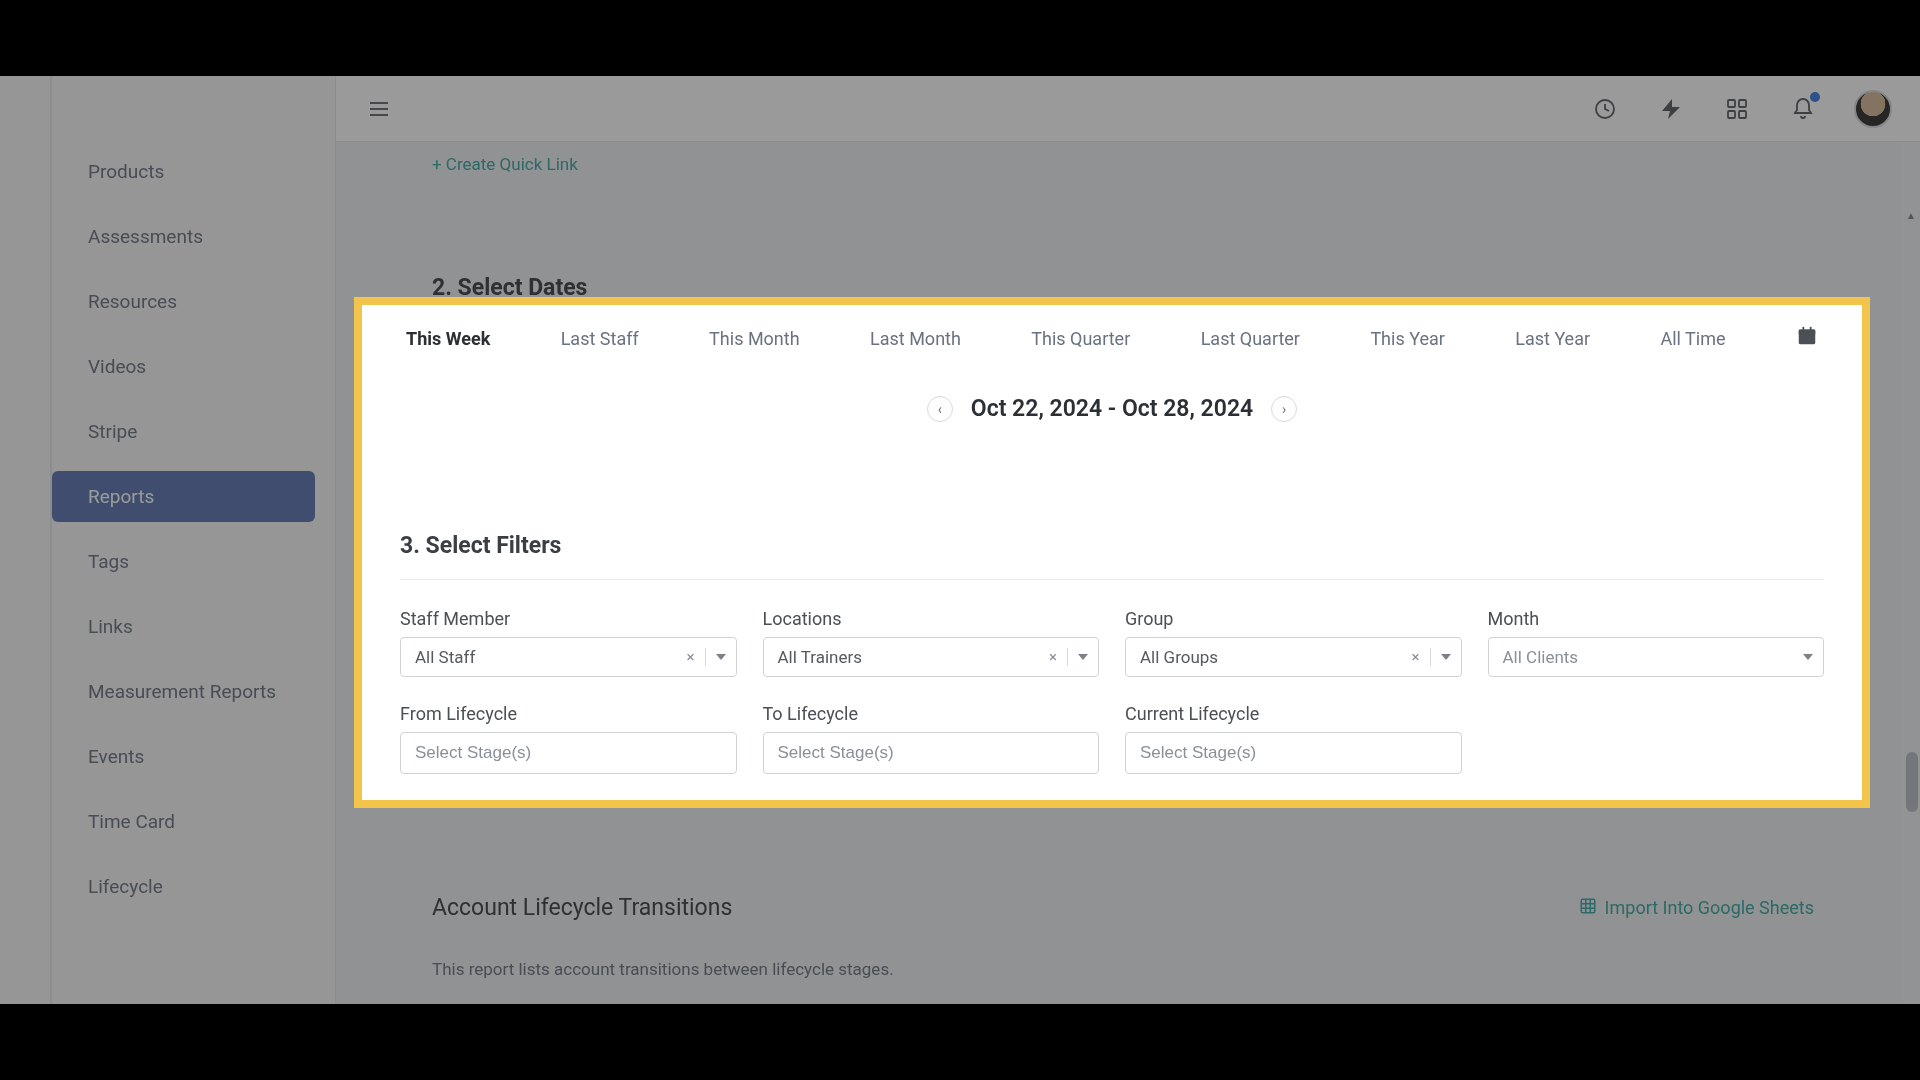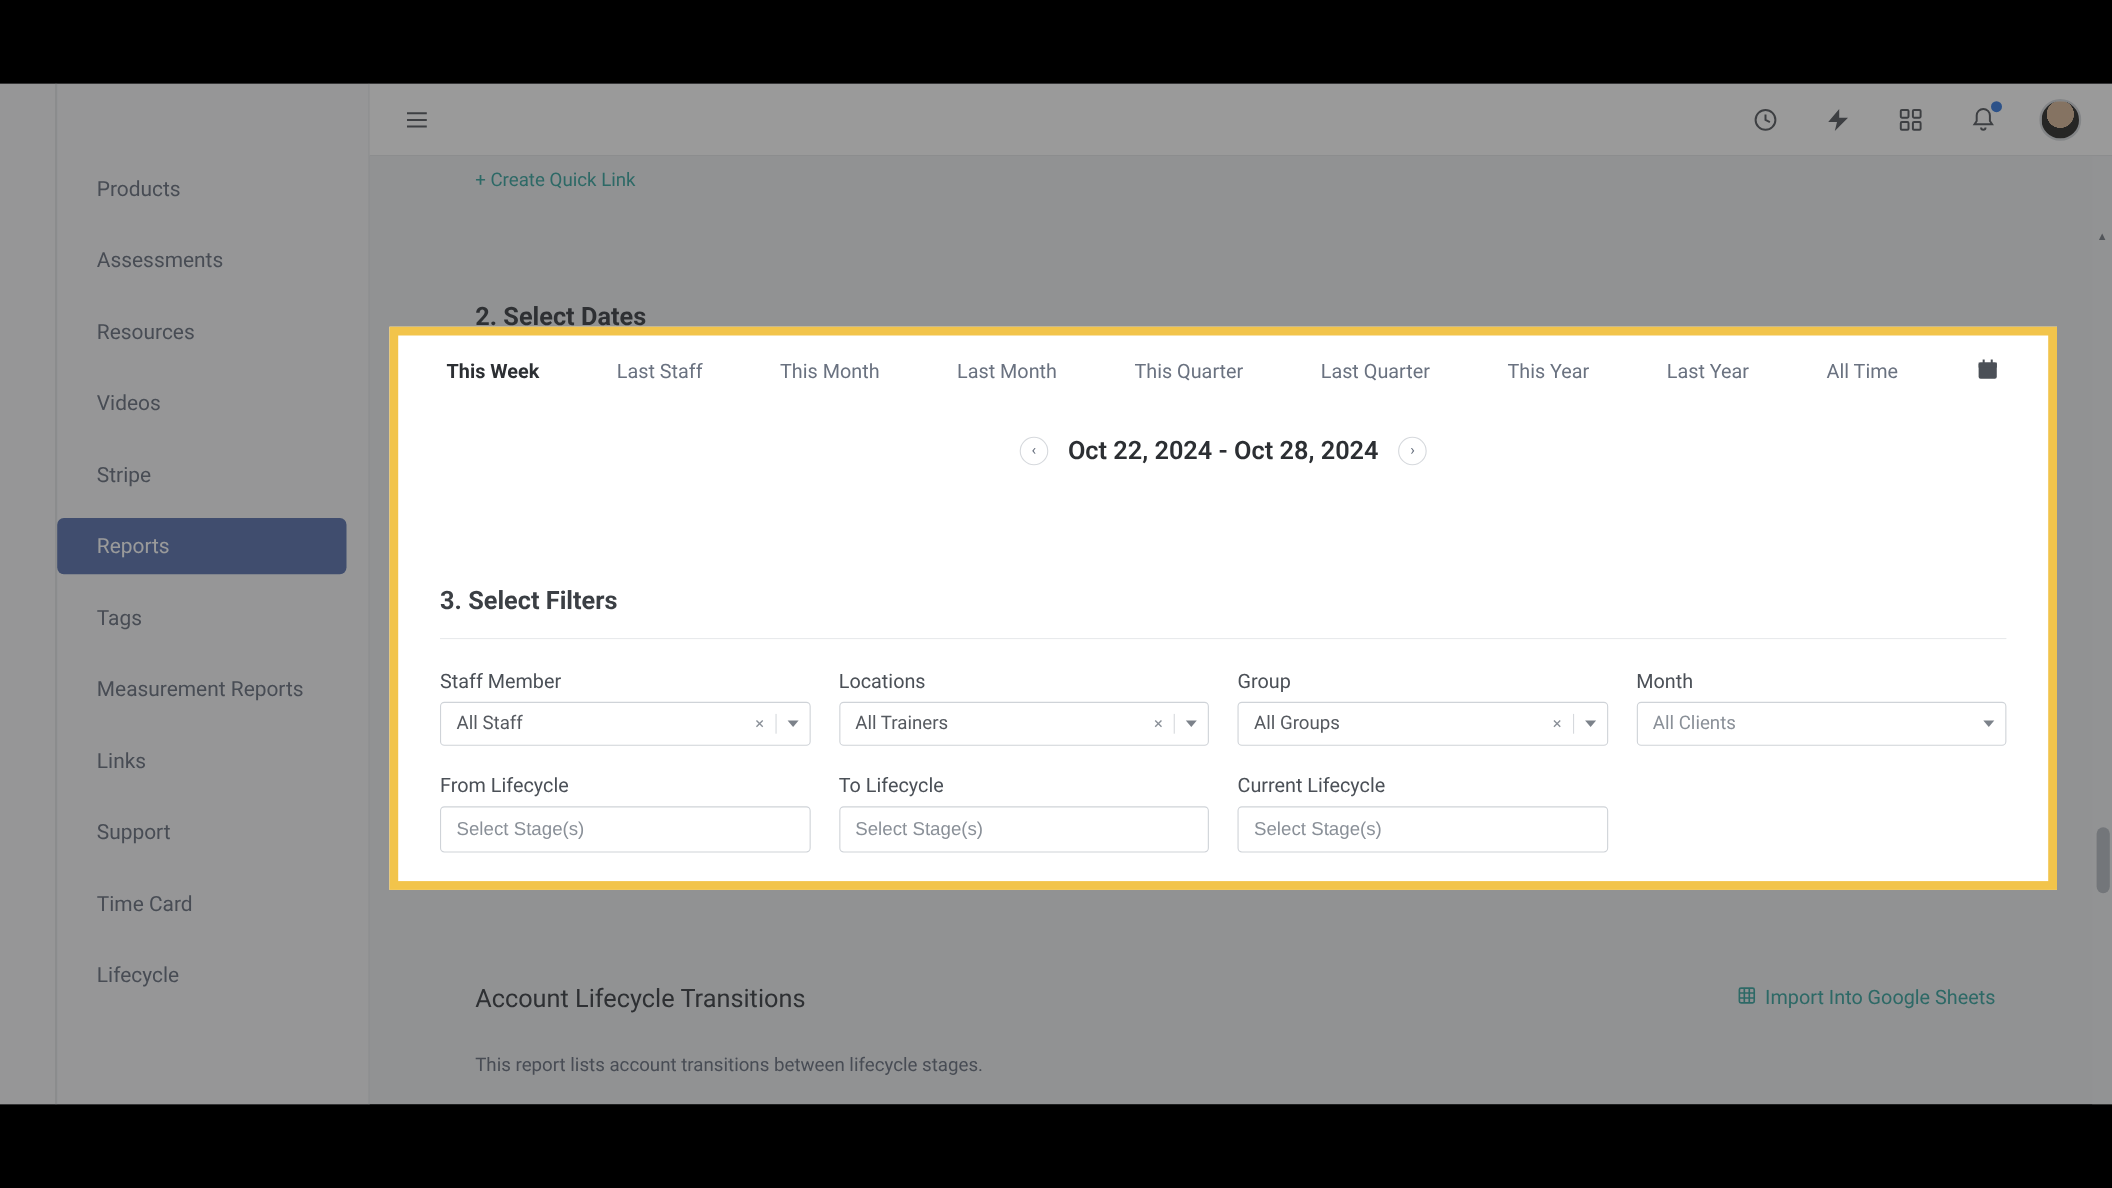--- a/index.html
+++ b/index.html
@@ -224,23 +224,23 @@
   <div class="sidebar">
     <div class="sidebar-track"></div>
     <div class="sidebar-inner">
       <div class="side-item">Products</div>
       <div class="side-item">Assessments</div>
       <div class="side-item">Resources</div>
       <div class="side-item">Videos</div>
       <div class="side-item">Stripe</div>
       <div class="side-item active">Reports</div>
       <div class="side-item">Tags</div>
+      <div class="side-item">Links</div>
       <div class="side-item">Measurement Reports</div>
-      <div class="side-item">Links</div>
-      <div class="side-item">Support</div>
+      <div class="side-item">Events</div>
       <div class="side-item">Time Card</div>
       <div class="side-item">Lifecycle</div>
     </div>
   </div>
 
   <div class="topbar">
     <div class="topbar-left">
       <div class="icon-btn">
         <svg viewBox="0 0 24 24">
             <line x1="3" y1="6" x2="21" y2="6"></line>

